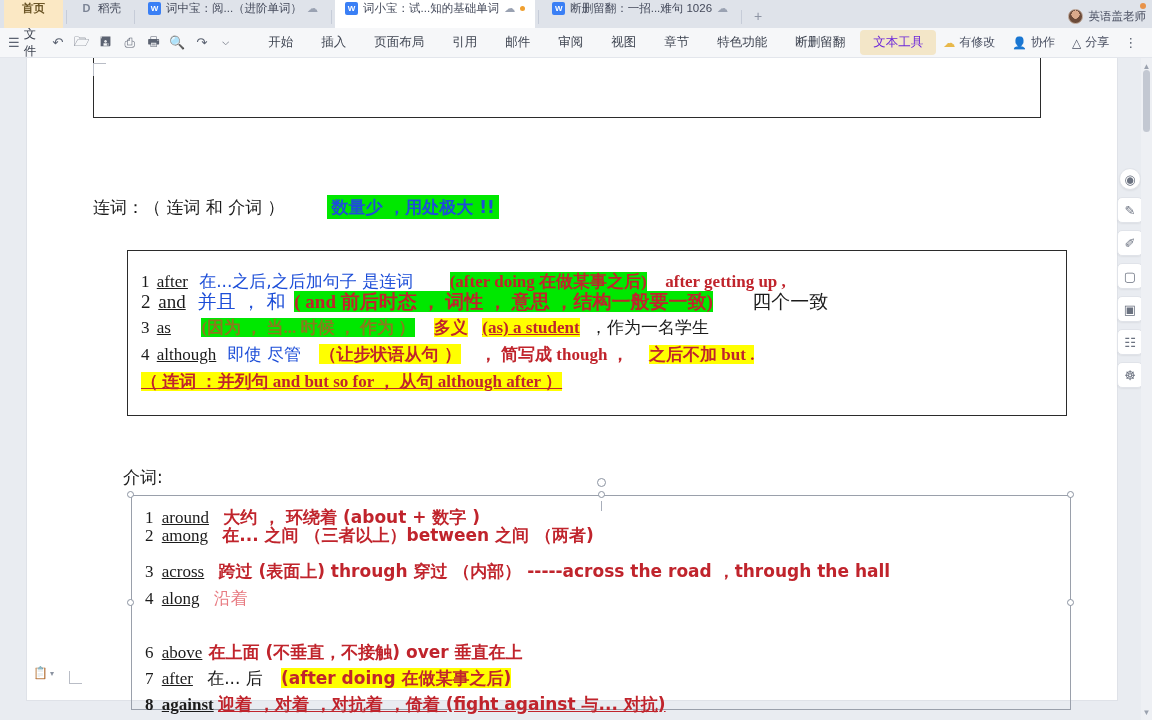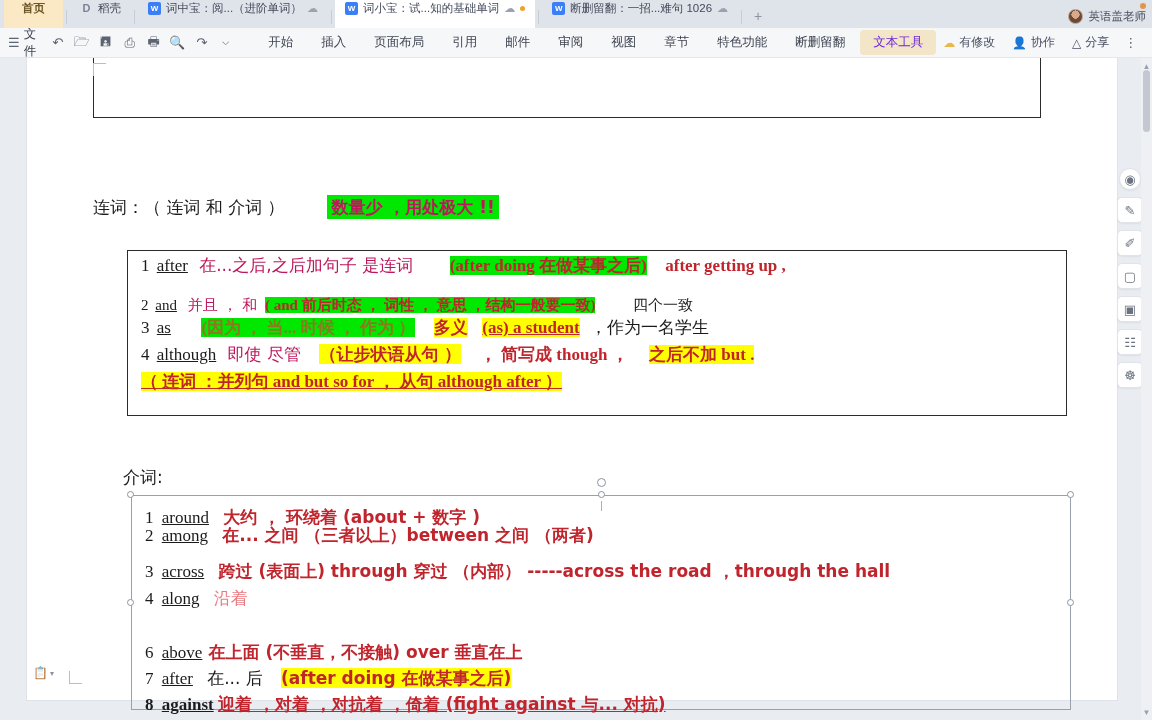--- a/index.html
+++ b/index.html
@@ -74,21 +74,21 @@
 
   
   .topbox{ position:absolute; left:66px; top:-8px; width:948px; height:68px;
            border:1px solid #2b2b2b; border-top:none;}
 
   
   .line{ position:absolute; white-space:nowrap; font-family:"Liberation Serif","DejaVu Serif",serif;}
   .cn{ font-family:"DejaVu Sans","Liberation Sans",sans-serif; }
 
   .hdr{ font-size:17px; color:#1b1b1b; font-weight:400;}
-  .red{ color:#be185d; }
+  .red{ color:#1d4ed8; }
   .redb{ color:#c0242c; font-weight:bold;}
   .blk{ color:#1b1b1b;}
   .u{ text-decoration:underline; }
   .hl-g{ background:#00e800; }
   .hl-y{ background:#ffff00; }
   .olive{ color:#8a7a1d; }
 
   .boxA{ position:absolute; left:100px; top:192px; width:940px; height:166px;
          border:1px solid #2b2b2b; }
   .boxB{ position:absolute; left:104px; top:437px; width:940px; height:215px;
@@ -217,31 +217,31 @@
       <div class="pmark bl"></div>
 
       <div class="line hdr cn" style="left:66px; top:138px;">
         <span>连词：（  连词 和  介词  ）</span>
         <span style="display:inline-block;width:32px;"></span>
         <span class="hl-g red" style="padding:2px 4px;font-weight:bold;">数量少  ，用处极大 !!</span>
       </div>
 
       <div class="boxA"></div>
 
-      <div class="line" style="left:114px; top:196px; font-size:17px;">
+      <div class="line" style="left:114px; top:212px; font-size:17px;">
         <span class="blk">1</span>
         <span class="blk u" style="margin-left:3px;">after</span>
         <span class="red cn" style="margin-left:7px;">在...之后,之后加句子 是连词</span>
         <span style="display:inline-block;width:28px;"></span>
         <span class="hl-g redb">(after doing 在做某事之后)</span>
         <span style="display:inline-block;width:10px;"></span>
         <span class="redb">after  getting  up ,</span>
       </div>
 
-      <div class="line" style="left:114px; top:231px; font-size:15px;margin-top:7px;">
+      <div class="line" style="left:114px; top:231px; font-size:19px;">
         <span class="blk">2</span>
         <span class="blk u" style="margin-left:3px;">and</span>
         <span class="red cn" style="margin-left:7px;">并且 ， 和</span>
         <span class="hl-g redb" style="margin-left:4px;">(  and 前后时态 ， 词性 ， 意思 ，结构一般要一致)</span>
         <span style="display:inline-block;width:30px;"></span>
         <span class="blk cn">四个一致</span>
       </div>
 
       <div class="line" style="left:114px; top:258px; font-size:17px;">
         <span class="blk">3</span>

